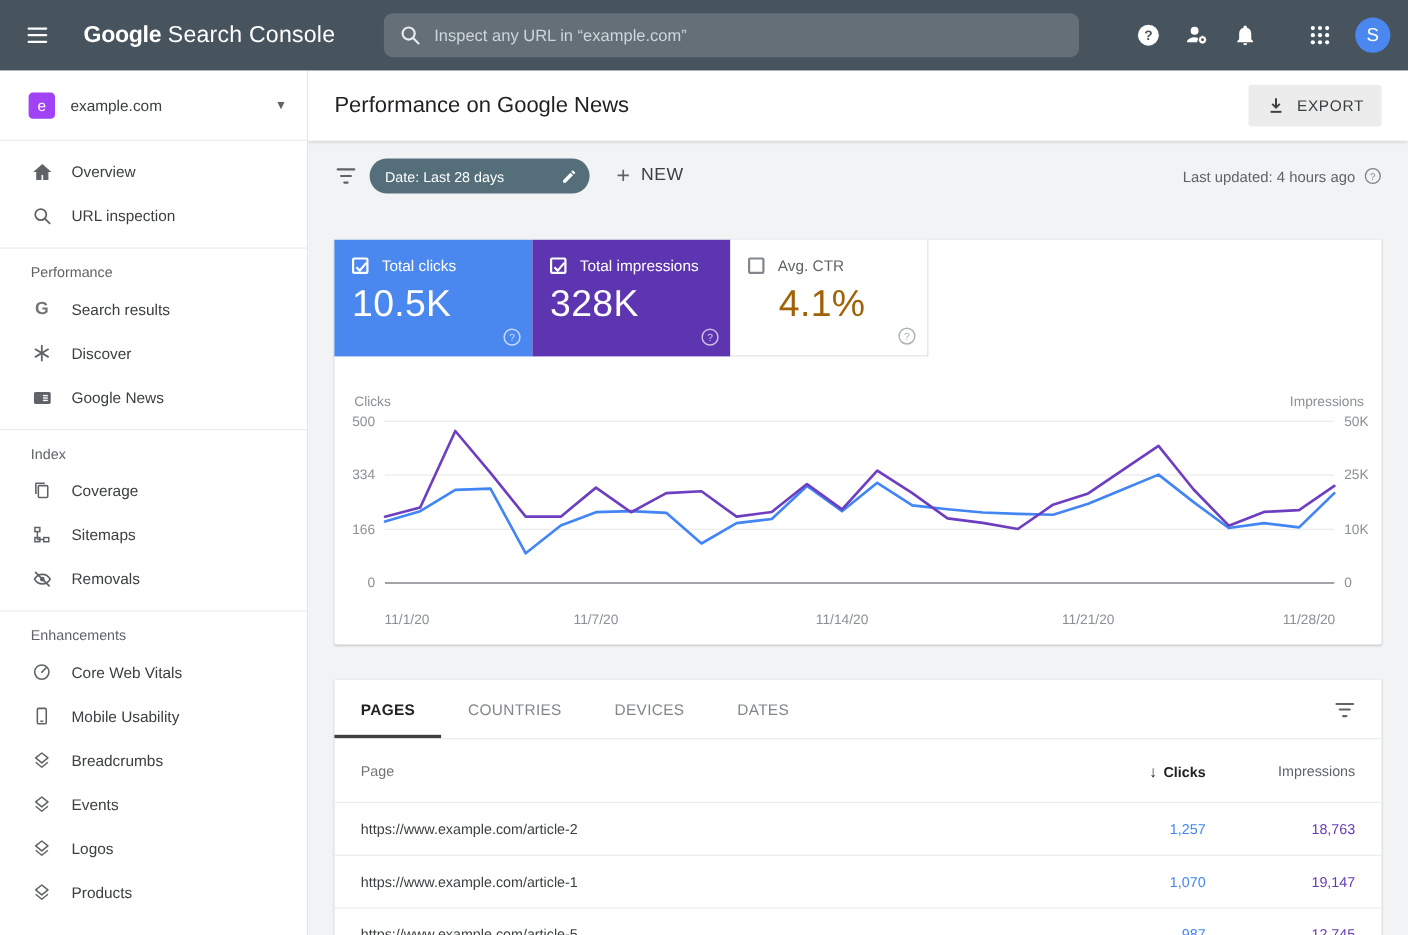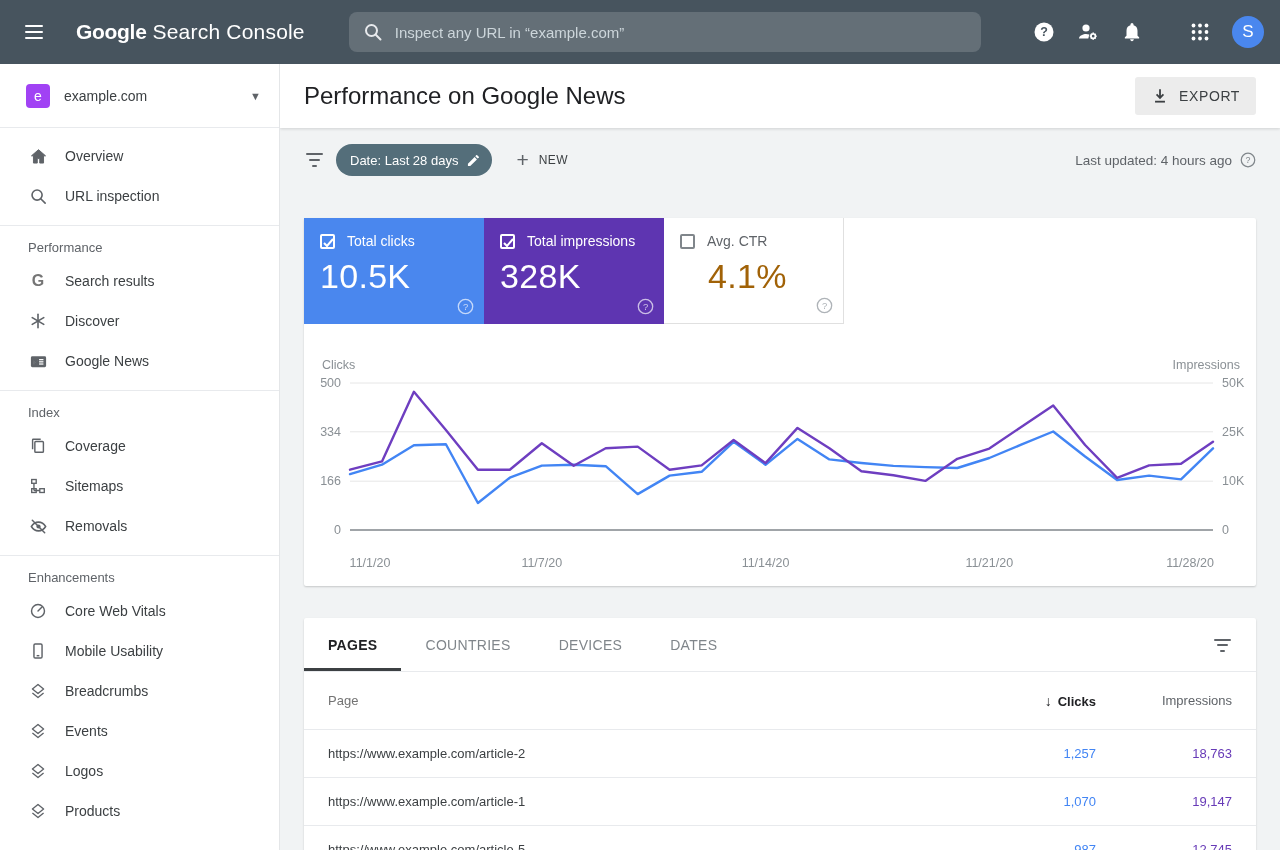--- a/index.html
+++ b/index.html
@@ -43,37 +43,37 @@
   .nav-ico { width:20px; height:20px; flex:none; display:flex; align-items:center; justify-content:center; color:#5f6368; }
   .nav-ico svg { stroke:#5f6368; }
   .nav-label { margin-left:17px; font-size:14px; color:#3c4043; }
   .nav-g { font-size:16px; font-weight:700; color:#757575; }
   .nav-section { border-top:1px solid #e8eaed; margin-top:9px; padding-top:4px; }
   .nav-header { padding:10px 0 6px 28px; font-size:13px; color:#5f6368; }
 
   
   .page-header { height:64px; background:#fff; display:flex; align-items:center; padding:0 24px;
     box-shadow:0 1px 3px rgba(0,0,0,.14); position:relative; z-index:10; flex:none; }
-  .page-title { font-size:24px; color:#202124; font-weight:400; }
+  .page-title { font-size:20px; color:#202124; font-weight:400; }
   .export-btn { margin-left:auto; height:38px; background:#ececec; border:none; border-radius:3px;
     display:flex; align-items:center; padding:0 16px; cursor:pointer; font-family:inherit; }
   .export-btn span { font-size:14px; color:#3c4043; letter-spacing:.6px; margin-left:10px; font-weight:500; }
 
   
   .filterbar { height:64px; display:flex; align-items:center; padding:0 24px; flex:none; }
   .funnel { display:flex; flex-direction:column; align-items:center; width:20px; cursor:pointer; }
   .funnel span { background:#5f6368; height:2px; border-radius:1px; margin:1.8px 0; }
   .funnel .f1{width:17px;} .funnel .f2{width:11px;} .funnel .f3{width:5px;}
   .chip { height:32px; border-radius:16px; display:flex; align-items:center; padding:0 12px 0 14px;
-    margin-left:12px; cursor:pointer; }
+    margin-left:12px; cursor:pointer;gap:44px; }
   .chip-label { color:#fff; font-size:13px; }
   .chip svg { margin-left:9px; }
   .new-btn { display:flex; align-items:center; margin-left:24px; cursor:pointer; background:none; border:none; font-family:inherit; }
   .plus { font-size:21px; color:#5f6368; font-weight:400; line-height:20px; }
-  .new-label { font-size:12px; color:#3c4043; letter-spacing:.5px; margin-left:10px; font-weight:500; }
+  .new-label { font-size:16px; color:#3c4043; letter-spacing:.5px; margin-left:10px; font-weight:500; }
   .updated { margin-left:auto; display:flex; align-items:center; }
   .updated span { font-size:13.5px; color:#5f6368; }
   .help-outline { margin-left:8px; }
 
   
   .content { flex:1; padding:26px 24px 0 24px; overflow:hidden; }
   .panel { background:#fff; border-radius:2px; box-shadow:0 1px 2px rgba(0,0,0,.18); }
   .panel.chart-panel { height:368px; }
 
   

